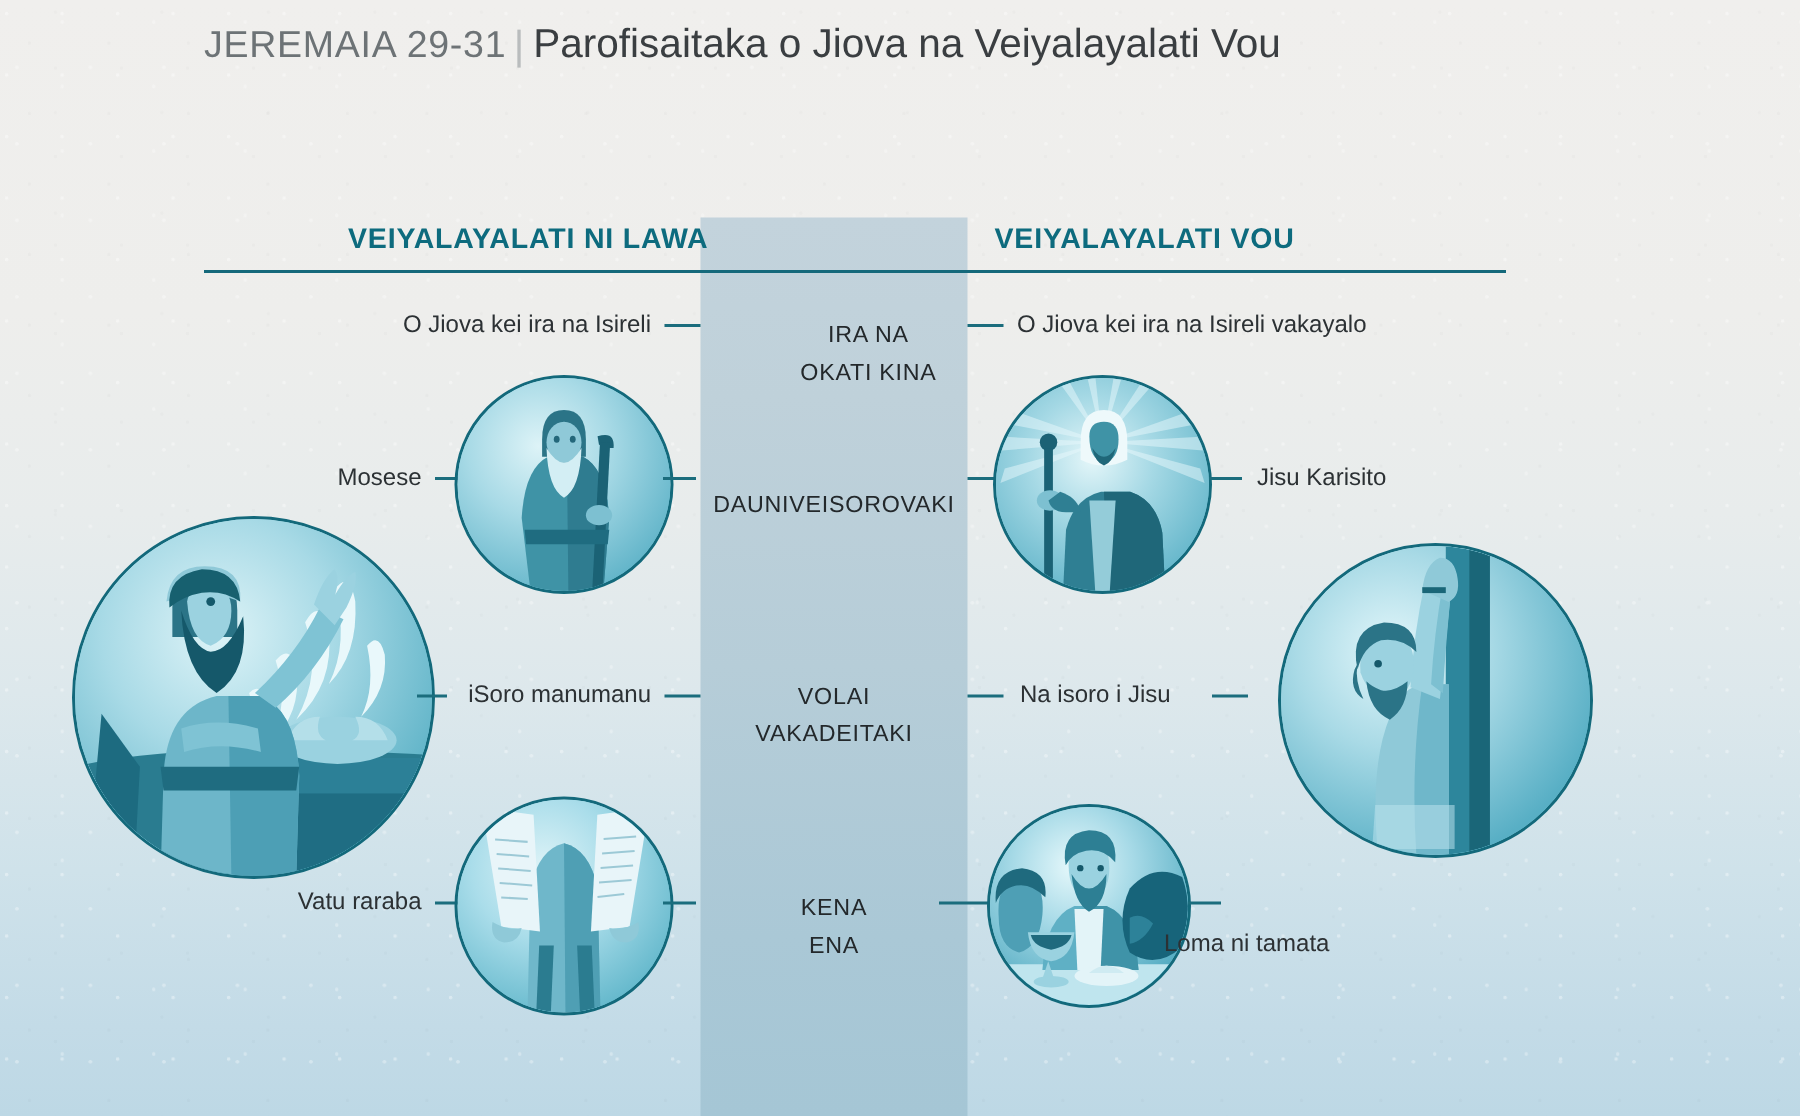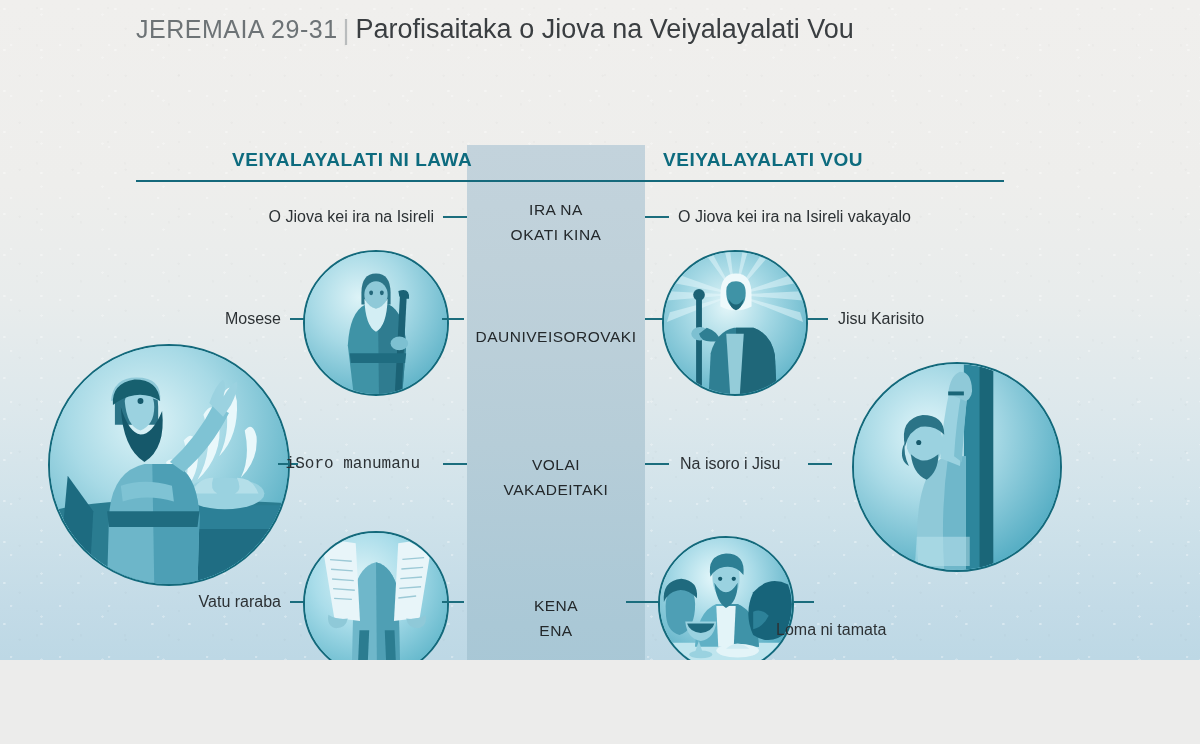--- a/index.html
+++ b/index.html
@@ -10,21 +10,21 @@
     width: 1200px;
     height: 744px;
     overflow: hidden;
     font-family: "Liberation Sans", sans-serif;
     background: #ececeb;
   }
 
   #page {
     position: relative;
     width: 1200px;
-    height: 660px;
+    height: 744px;
     overflow: hidden;
     background:
       linear-gradient(to bottom,
         #f0efed 0%,
         #eeeeec 28%,
         #e8ecec 46%,
         #dde8ec 62%,
         #cfe2ea 78%,
         #c3dbe7 92%,
         #bdd8e5 100%);
@@ -179,21 +179,21 @@
     <span class="ref">JEREMAIA 29-31</span><span class="bar">|</span><span class="main">Parofisaitaka o Jiova na Veiyalayalati Vou</span>
   </div>
 
 
   <div class="col-head" id="col-head-left">VEIYALAYALATI NI LAWA</div>
   <div class="col-head" id="col-head-right">VEIYALAYALATI VOU</div>
   <div id="head-rule"></div>
 
   <div class="side-label right-align" style="left:434px; top:208px;">O Jiova kei ira na Isireli</div>
   <div class="connector" style="left:443px; top:216px; width:24px;"></div>
-  <div class="center-label" style="top:197px;">IRA NA
+  <div class="center-label" style="top:211px;margin-left:23px;">IRA NA
 OKATI KINA</div>
   <div class="connector" style="left:645px; top:216px; width:24px;"></div>
   <div class="side-label" style="left:678px; top:208px;">O Jiova kei ira na Isireli vakayalo</div>
 
   <div class="side-label right-align" style="left:281px; top:310px;">Mosese</div>
   <div class="connector" style="left:290px; top:318px; width:20px;"></div>
 
   <div class="circ" id="circ-moses">
     <svg viewBox="0 0 146 146">
       <defs>
@@ -337,21 +337,21 @@
         <path d="M72 62 Q74 104 96 118 Q118 104 114 66 Q104 90 92 90 Q80 88 72 62 Z" fill="#15586a"></path>
 
         <path d="M64 60 Q62 38 86 34 Q110 34 112 56 Q100 48 86 50 Q74 52 64 60 Z" fill="#17606f"></path>
 
         <ellipse cx="92" cy="56" rx="3" ry="3" fill="#14596b"></ellipse>
       </g>
     </svg>
   </div>
 
   <div class="connector" style="left:278px; top:463px; width:20px;"></div>
-  <div class="side-label right-align" style="left:420px; top:455px;font-family:Liberation Mono, monospace;">iSoro manumanu</div>
+  <div class="side-label right-align" style="left:434px; top:455px;">iSoro manumanu</div>
   <div class="connector" style="left:443px; top:463px; width:24px;"></div>
   <div class="center-label" style="top:452px;">VOLAI
 VAKADEITAKI</div>
   <div class="connector" style="left:645px; top:463px; width:24px;"></div>
   <div class="side-label" style="left:680px; top:455px;">Na isoro i Jisu</div>
   <div class="connector" style="left:808px; top:463px; width:24px;"></div>
 
   <div class="circ" id="circ-stake">
     <svg viewBox="0 0 210 210">
       <defs>

